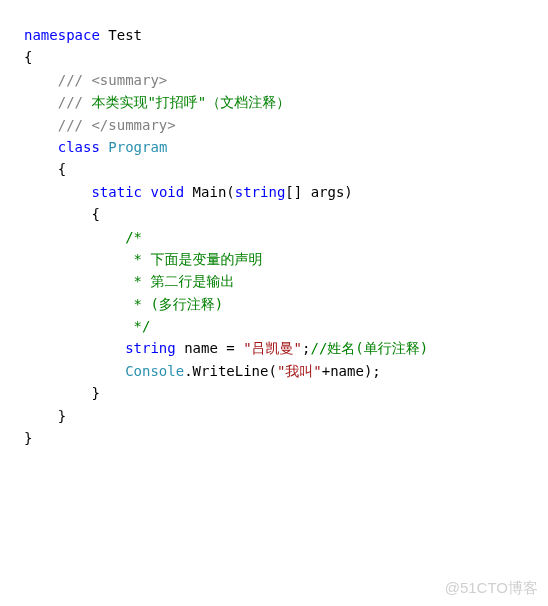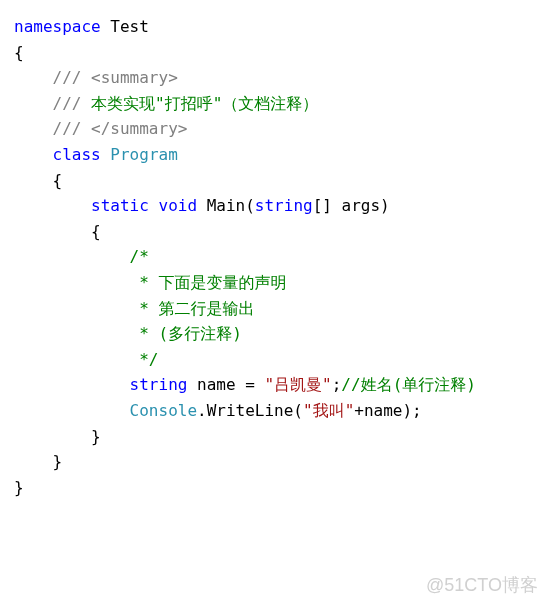--- a/index.html
+++ b/index.html
@@ -9,37 +9,37 @@
       font-family: "Microsoft YaHei", "SimSun", Arial, sans-serif;
       font-size: 18px;
       line-height: 1.6;
       color: #000000;
       width: 548px;
       height: 606px;
       box-sizing: border-box;
       position: relative;
     }
     pre {
-      margin: 6px;
+      margin: 16px;
       font-family: "Microsoft YaHei", "SimSun", Consolas, monospace;
       white-space: pre;
-      font-size: 16px;
+      font-size: 14px;
     }
     .kw { color: #0000ff; }
     .type { color: #2b91af; }
     .comm { color: #008000; }
     .doccomm { color: #808080; }
     .str { color: #a31515; }
     .txt { color: #000000; }
     .watermark {
       position: absolute;
       bottom: 6px;
       right: 10px;
       color: #d0d0d0;
-      font-size: 18px;
+      font-size: 15px;
       font-family: Arial, sans-serif;
     }
   </style>
 </head>
 <body>
 
 <pre><span class="kw">namespace</span><span class="txt"> Test</span>
 <span class="txt">{</span>
 <span class="doccomm">    /// &lt;summary&gt;</span>
 <span class="doccomm">    /// </span><span class="comm">本类实现"打招呼"（文档注释）</span>

